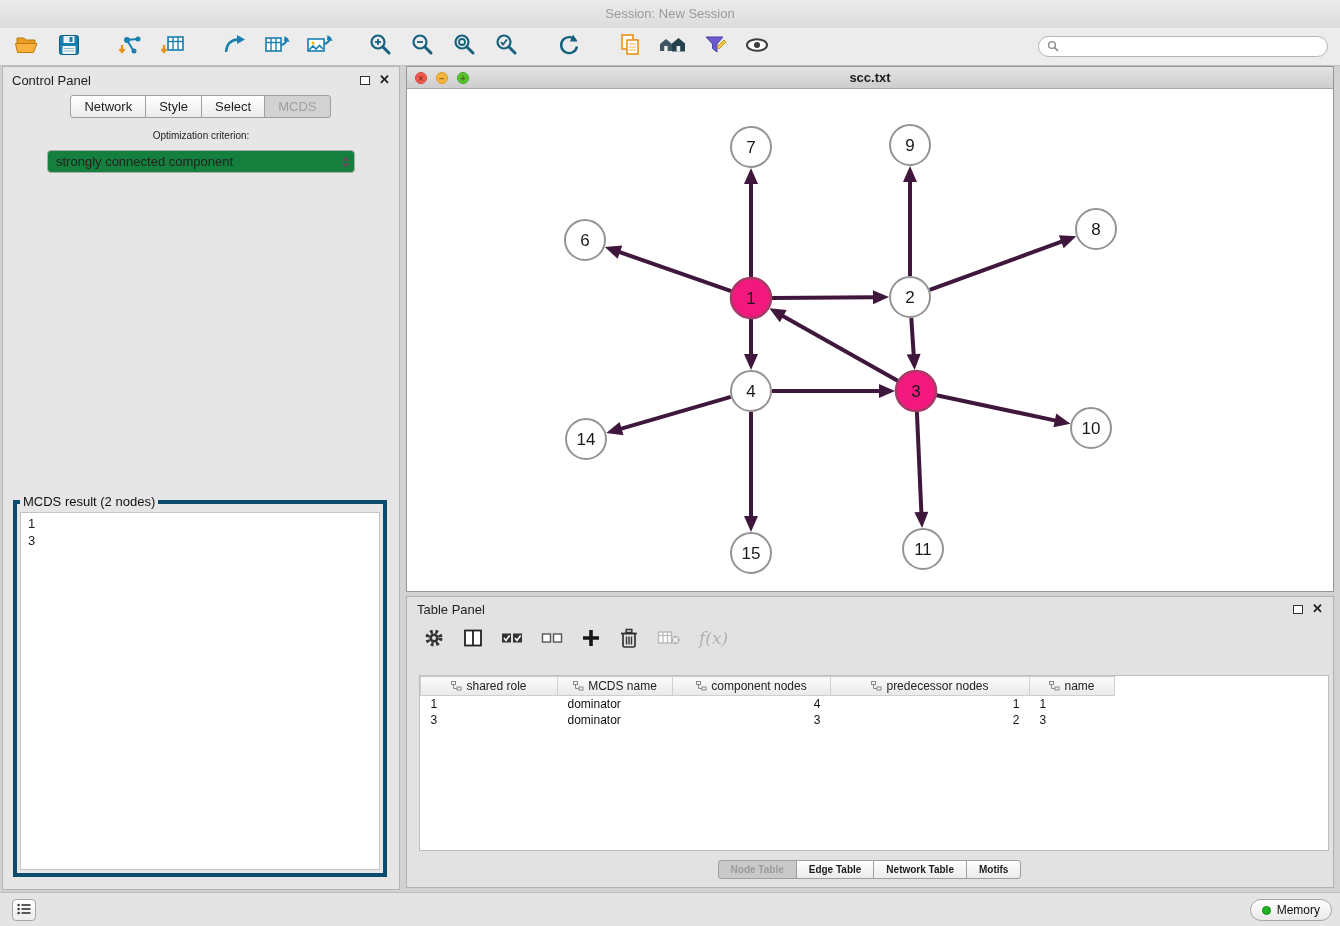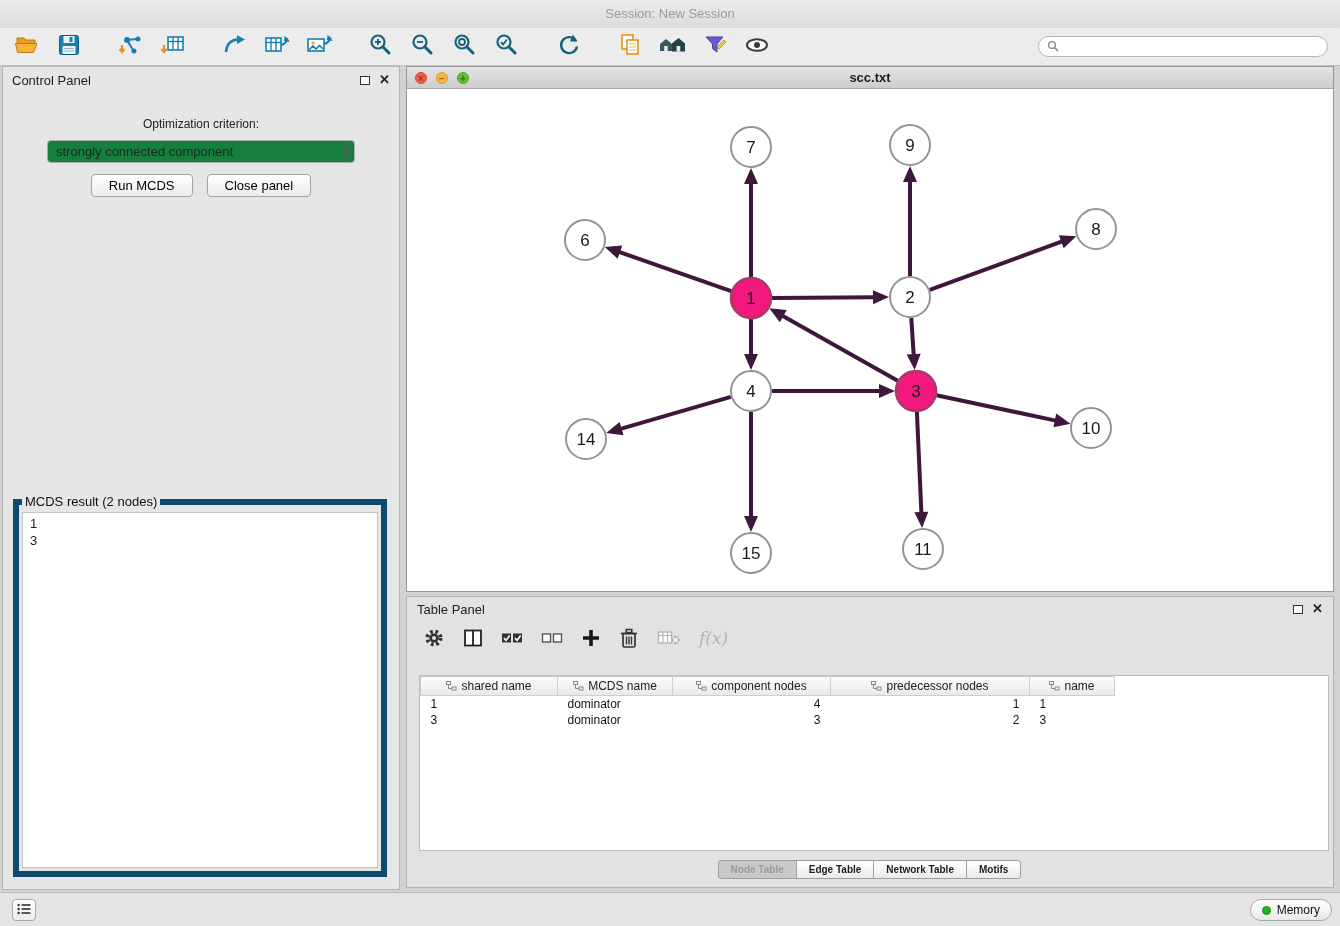--- a/index.html
+++ b/index.html
@@ -38,37 +38,37 @@
   .float-btn { width:10px; height:9px; border:1.5px solid #333; background:#fff; }
   .close-btn { font-size:13px; font-weight:bold; color:#222; line-height:12px; }
   .cp-tabs { display:flex; justify-content:center; margin-top:2px; }
   .cp-tab {
     font-size:13px; padding:3px 13px; background:linear-gradient(#ffffff,#ebebeb);
     border:1px solid #9f9f9f; margin-left:-1px; color:#1c1c1c;
   }
   .cp-tab:first-child { border-radius:3px 0 0 3px; }
   .cp-tab:last-child { border-radius:0 3px 3px 0; }
   .cp-tab.active { background:#d2d2d2; color:#a0a0a0; }
-  .opt-label { text-align:center; margin-top:24px; font-size:12px; }
+  .opt-label { text-align:center; margin-top:12px; font-size:10px; }
   .dropdown {
     margin:9px auto 0 auto; width:308px; height:23px; background:#15803d;
     border:1px solid #ababab; border-radius:4px; display:flex; align-items:center;
     padding:0 4px 0 8px; font-size:13px;
   }
   .dd-arrows { margin-left:auto; display:flex; flex-direction:column; gap:2px; align-items:center; }
   .dd-arrows .up { width:0;height:0;border-left:4px solid transparent;border-right:4px solid transparent;border-bottom:5px solid #555; }
   .dd-arrows .dn { width:0;height:0;border-left:4px solid transparent;border-right:4px solid transparent;border-top:5px solid #555; }
   .btn-row { display:flex; justify-content:center; gap:14px; margin-top:11px; }
   .cp-btn {
     height:23px; padding:0 17px; border:1px solid #a3a3a3; border-radius:4px;
     background:linear-gradient(#ffffff,#ececec); font-size:13px; font-family:"Liberation Sans",sans-serif;
   }
   .mcds-fieldset {
     position:absolute; left:10px; top:427px; width:374px; height:383px;
-    border:6px solid #0c4a6e; margin:0; padding:3px; background:transparent;
+    border:4px solid #0c4a6e; margin:0; padding:3px; background:transparent;
   }
   .mcds-fieldset legend { font-size:13px; padding:0 3px; color:#111; }
   .listbox { width:100%; height:100%; background:#fff; border:1px solid #c4c4c4; padding:2px 7px; font-size:13px; overflow:hidden; }
   .list-item { line-height:17px; }
   
   .net-window {
     position:absolute; left:406px; top:66px; width:928px; height:526px;
     border:1px solid #969696; background:#fff;
   }
   .net-titlebar {
@@ -274,31 +274,33 @@
 </div>
 
 <div class="control-panel">
   <div class="cp-header">
     <span>Control Panel</span>
     <span class="win-btns">
       <span class="float-btn"></span>
       <span class="close-btn">✕</span>
     </span>
   </div>
+  <div class="cp-tabs" id="cp-tabs">
+      <div class="cp-tab">Network</div>
+      <div class="cp-tab">Style</div>
+      <div class="cp-tab">Select</div>
+      <div class="cp-tab active">MCDS</div>
+    </div>
   <div class="opt-label">Optimization criterion:</div>
   <div class="dropdown">
     <span>strongly connected component</span>
     <span class="dd-arrows">
         <span class="up"></span>
         <span class="dn"></span>
       </span>
-  </div>
-  <div class="btn-row">
-    <button class="cp-btn">Run MCDS</button>
-    <button class="cp-btn">Close panel</button>
   </div>
   <fieldset class="mcds-fieldset">
     <legend>MCDS result (2 nodes)</legend>
     <div class="listbox" id="mcds-list">
         <div class="list-item">1</div>
         <div class="list-item">3</div>
       </div>
   </fieldset>
 </div>
 
@@ -446,21 +448,21 @@
     <span class="tp-ic fx">f(x)</span>
   </div>
   <div class="tp-table-wrap">
     <table class="node-table">
       <thead>
           <tr id="tp-thead-row">
             <th style="width: 137px;"><span class="hdr-icon"><svg width="11" height="10" viewBox="0 0 11 10">
                   <rect x="0.5" y="0.5" width="4" height="3" fill="none" stroke="#8a8a8a"></rect>
                   <rect x="6" y="6" width="4" height="3" fill="none" stroke="#8a8a8a"></rect>
                   <path d="M2.5 3.5 v4 h3.5" fill="none" stroke="#8a8a8a"></path>
-                </svg></span><span>shared name</span></th>
+                </svg></span><span>shared role</span></th>
             <th style="width: 115px;"><span class="hdr-icon"><svg width="11" height="10" viewBox="0 0 11 10">
                   <rect x="0.5" y="0.5" width="4" height="3" fill="none" stroke="#8a8a8a"></rect>
                   <rect x="6" y="6" width="4" height="3" fill="none" stroke="#8a8a8a"></rect>
                   <path d="M2.5 3.5 v4 h3.5" fill="none" stroke="#8a8a8a"></path>
                 </svg></span><span>MCDS name</span></th>
             <th style="width: 158px;"><span class="hdr-icon"><svg width="11" height="10" viewBox="0 0 11 10">
                   <rect x="0.5" y="0.5" width="4" height="3" fill="none" stroke="#8a8a8a"></rect>
                   <rect x="6" y="6" width="4" height="3" fill="none" stroke="#8a8a8a"></rect>
                   <path d="M2.5 3.5 v4 h3.5" fill="none" stroke="#8a8a8a"></path>
                 </svg></span><span>component nodes</span></th>

